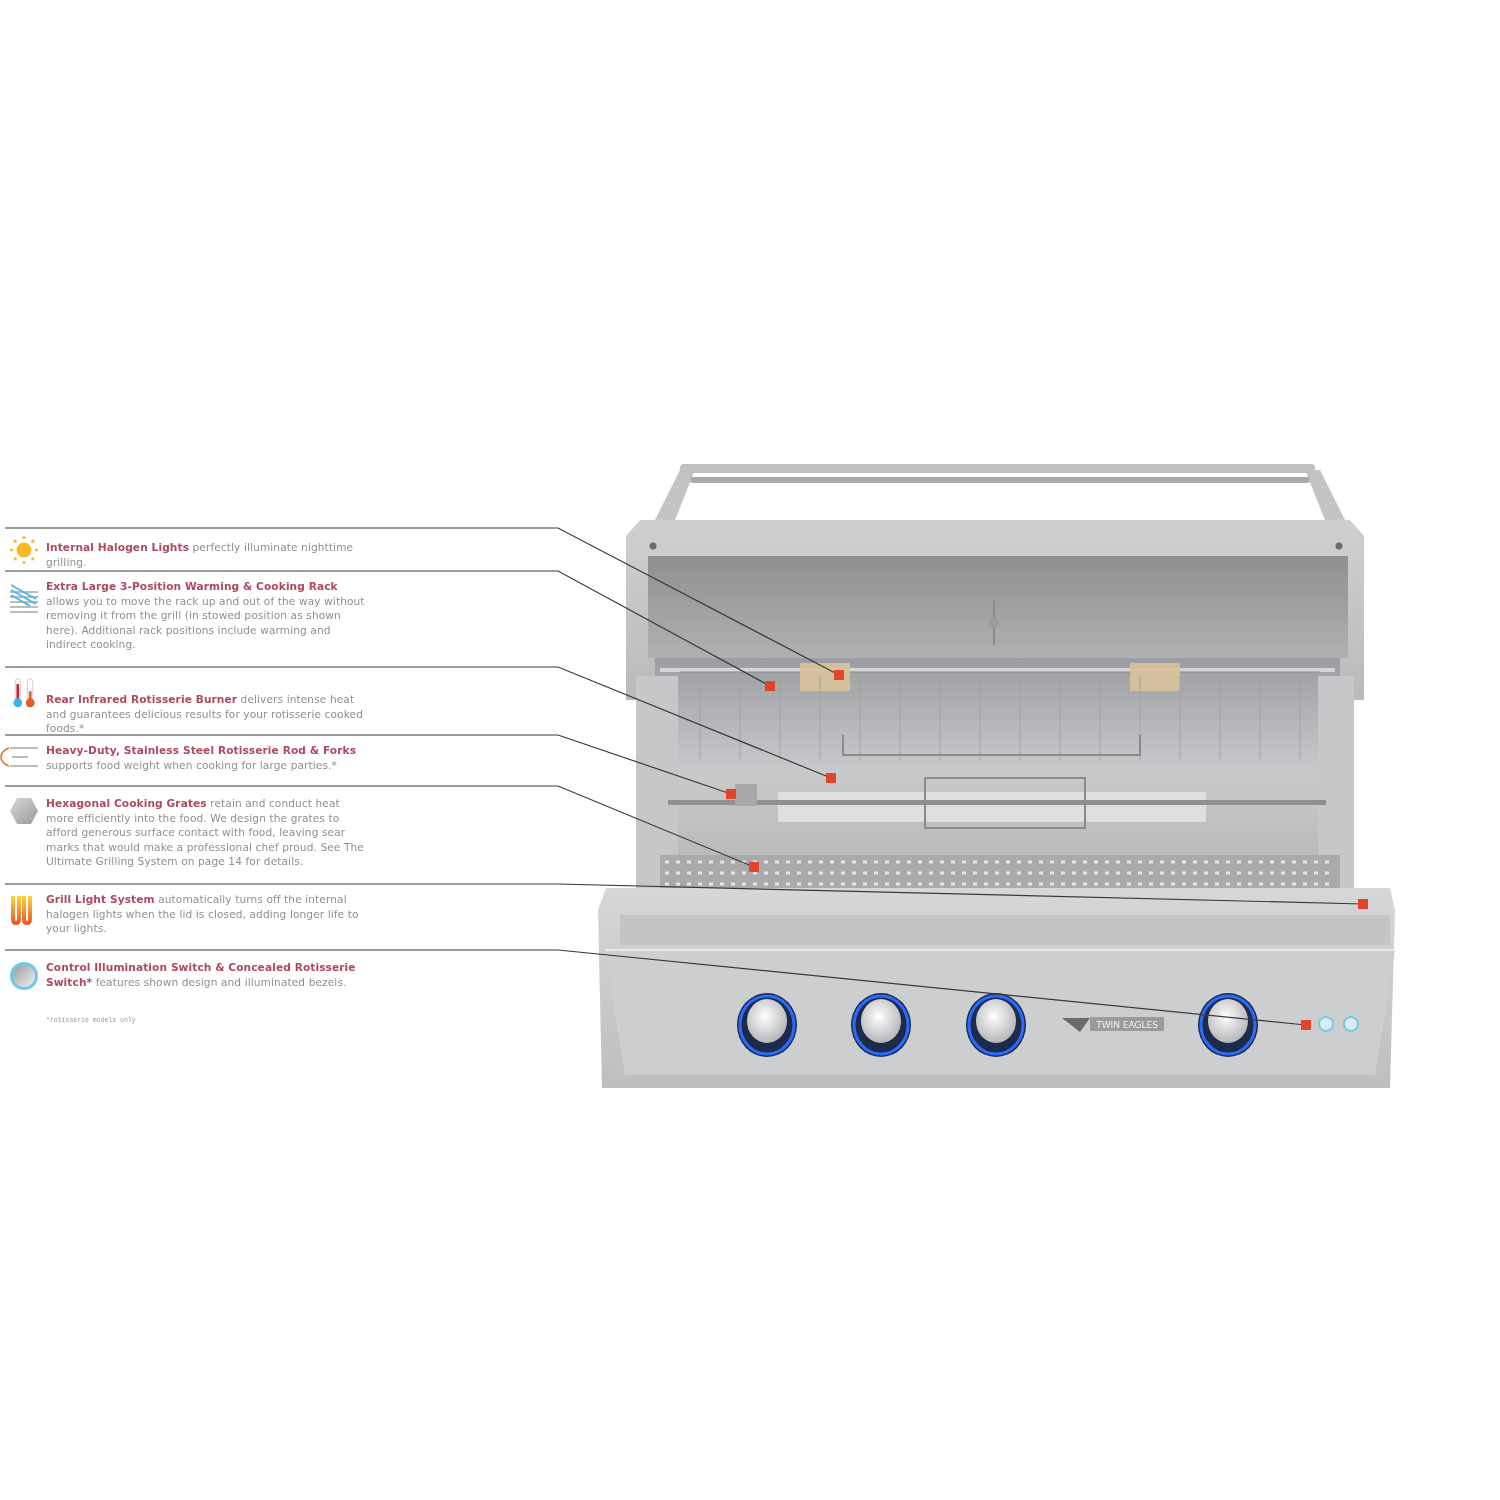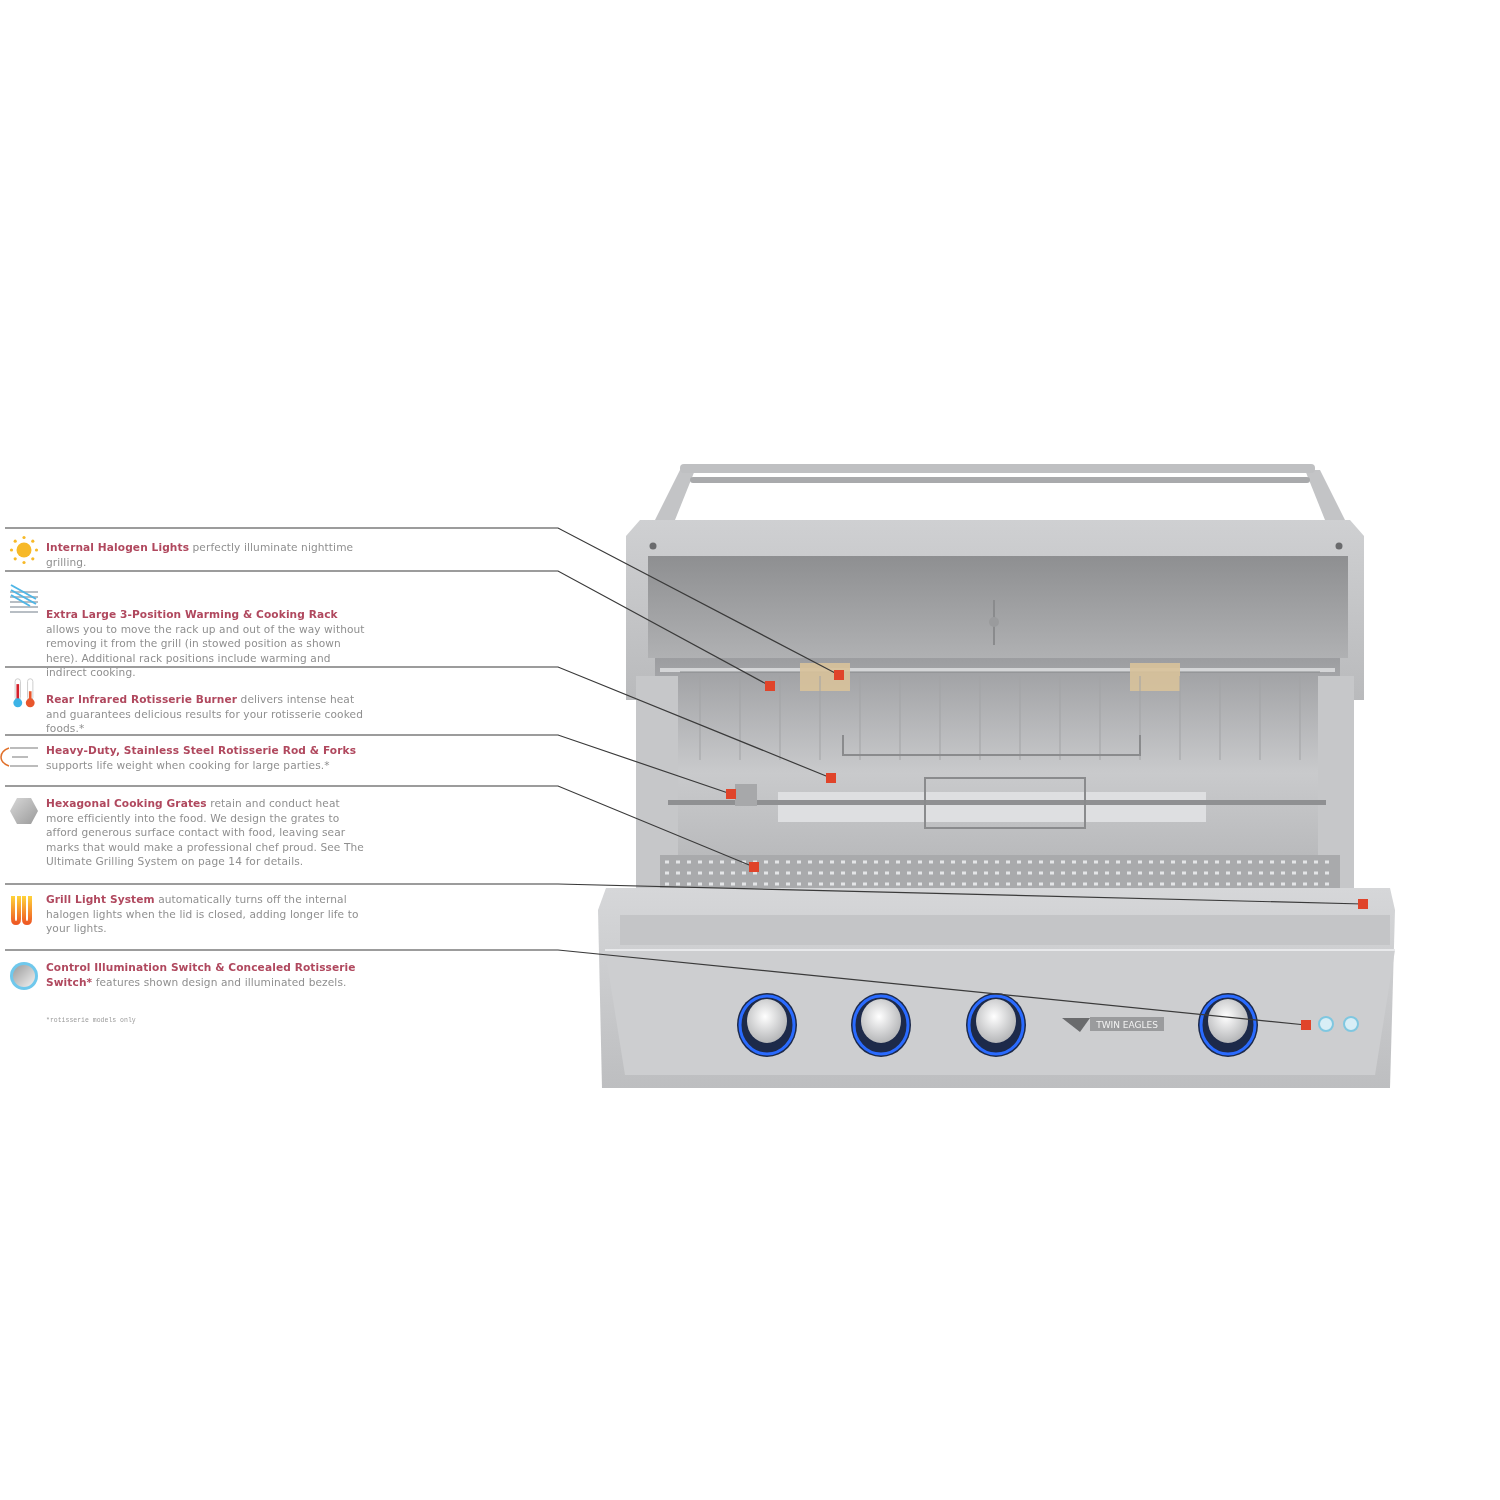--- a/index.html
+++ b/index.html
@@ -42,21 +42,21 @@
       <line x1="2" y1="20" x2="30" y2="20"></line>
         <line x1="2" y1="25" x2="30" y2="25"></line>
       <line x1="2" y1="30" x2="30" y2="30"></line>
     </g>
     <g stroke="#4fb6e6" stroke-width="2">
       <line x1="3" y1="3" x2="28" y2="17"></line>
         <line x1="3" y1="8" x2="28" y2="22"></line>
       <line x1="3" y1="13" x2="22" y2="24"></line>
     </g>
   </svg>
-  <div class="feature" style="top:607px">
+  <div class="feature" style="top:579px">
     <span class="title">Extra Large 3-Position Warming &amp; Cooking Rack</span><span> allows you to move the rack up and out of the way without removing it from the grill (in stowed position as shown here). Additional rack positions include warming and indirect cooking.</span>
   </div>
 
   <svg class="icon" style="top:677px" viewBox="0 0 32 36">
     <rect x="6" y="2" width="6" height="24" rx="3" fill="#fff" stroke="#c8c8c8" stroke-width="1"></rect>
     <rect x="7.5" y="8" width="3" height="18" fill="#d4202b"></rect>
     <circle cx="9" cy="29" r="5" fill="#3cb3e6"></circle>
     <rect x="20" y="2" width="6" height="24" rx="3" fill="#fff" stroke="#c8c8c8" stroke-width="1"></rect>
     <rect x="21.5" y="16" width="3" height="10" fill="#e8562c"></rect>
     <circle cx="23" cy="29" r="5" fill="#e8562c"></circle>
@@ -67,21 +67,21 @@
 
   <svg class="icon" style="left:0;width:40px;top:742px" viewBox="0 0 40 32">
     <g stroke="#bcbcbc" stroke-width="2">
       <line x1="10" y1="6" x2="38" y2="6"></line>
         <line x1="12" y1="15" x2="28" y2="15"></line>
       <line x1="10" y1="24" x2="38" y2="24"></line>
     </g>
     <path d="M9 6 Q1 9 1 15 Q1 21 9 24" fill="none" stroke="#e0702a" stroke-width="1.5"></path>
   </svg>
   <div class="feature" style="top:743px">
-    <span class="title">Heavy-Duty, Stainless Steel Rotisserie Rod &amp; Forks</span><span> supports life weight when cooking for large parties.*</span>
+    <span class="title">Heavy-Duty, Stainless Steel Rotisserie Rod &amp; Forks</span><span> supports food weight when cooking for large parties.*</span>
   </div>
 
   <svg class="icon" style="top:795px" viewBox="0 0 32 32">
     <defs>
       <linearGradient id="hexg" x1="0" y1="0" x2="1" y2="1">
         <stop offset="0" stop-color="#d8d8d8"></stop>
           <stop offset="1" stop-color="#9a9a9a"></stop>
       </linearGradient>
     </defs>
     <polygon points="9,3 23,3 30,16 23,29 9,29 2,16" fill="url(#hexg)"></polygon>

